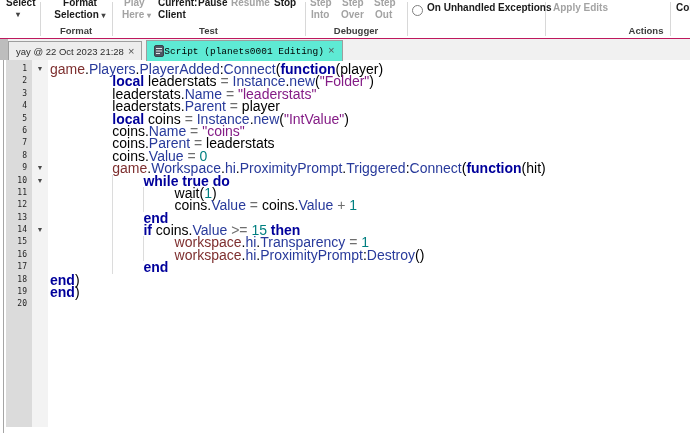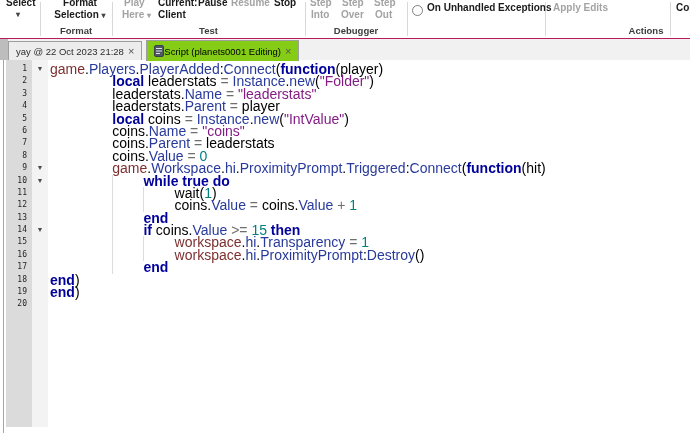--- a/index.html
+++ b/index.html
@@ -17,21 +17,21 @@
   .rb-item.disabled .dd-arrow{color:#a3a3a3;}
   .radio{position:absolute;width:9px;height:9px;border:1px solid #7f7f7f;border-radius:50%;
          background:#fff;}
   
   .tabbar{position:absolute;left:0;top:39px;width:690px;height:21px;background:#f1f1f1;
           border-bottom:1px solid #a9a9a9;display:flex;align-items:flex-end;}
   .tabbar-edge{width:8px;height:21px;background:#bdbdbd;}
   .tab{height:19px;display:flex;align-items:center;gap:0;padding:0 7px;margin-right:4px;
        border:1px solid #9e9e9e;border-bottom:none;background:#ededed;font-size:9.5px;color:#2d2d2d;
        position:relative;box-sizing:border-box;}
-  .tab.active{background:#84cc16;height:21px;margin-bottom:-1px;z-index:2;color:#000;}
+  .tab.active{background:#5eead4;height:21px;margin-bottom:-1px;z-index:2;color:#000;font-family:Liberation Mono, monospace;}
   .tab .close{font-size:11px;color:#555;margin-left:4px;line-height:1;}
   .tab .scripticon{display:inline-block;line-height:0;}
   
   .editor{position:absolute;left:0;top:60px;width:690px;height:373px;background:#fff;}
   .left-edge-line{position:absolute;left:3px;top:0;width:1px;height:373px;background:#a5a5a5;}
   .gutter-bg{position:absolute;left:6px;top:0;width:26px;height:367px;background:#dbdbdb;}
   .fold-bg{position:absolute;left:32px;top:0;width:16px;height:367px;background:#f3f3f3;}
   .lines{position:absolute;left:0;top:3px;width:690px;}
   .line-row{display:flex;height:12.4px;line-height:12.4px;}
   .g-num{width:26px;margin-left:6px;text-align:right;padding-right:5px;box-sizing:border-box;

